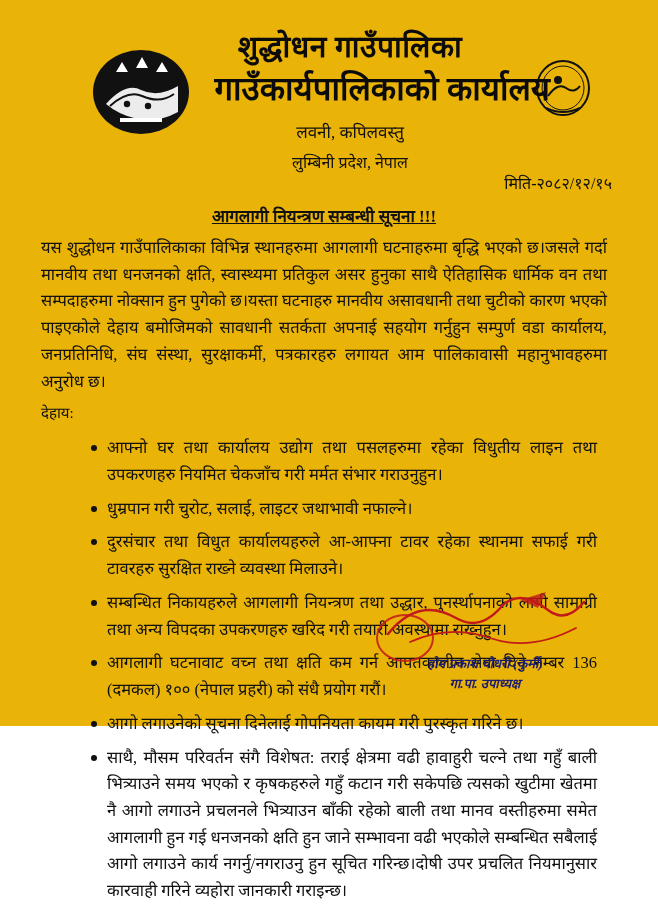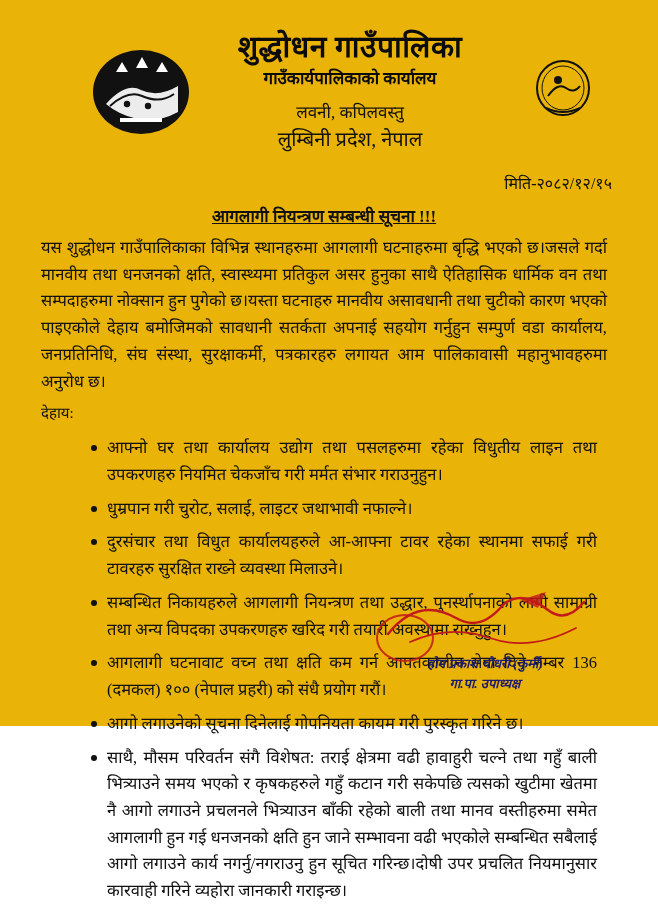--- a/index.html
+++ b/index.html
@@ -49,34 +49,35 @@
     text-align: center;
   }
   .title-main {
     font-size: 30px;
     font-weight: bold;
     letter-spacing: 0.5px;
     line-height: 1.25;
     color: #0b0b0b;
   }
   .title-sub {
-    font-size: 17px;
+    font-size: 33px;
     font-weight: bold;
     line-height: 1.3;
     color: #0b0b0b;
     margin-top: 2px;
+    text-align: right;
   }
   .addr1 {
     font-size: 17px;
     margin-top: 10px;
     color: #111;
   }
   .addr2 {
-    font-size: 20px;
-    margin-top: 2px;
+    font-size: 16px;
+    margin-top: 8px;
     color: #111;
   }
   .date-line {
     position: absolute;
     right: 46px;
     top: 172px;
     font-size: 16px;
     color: #111;
   }
 

